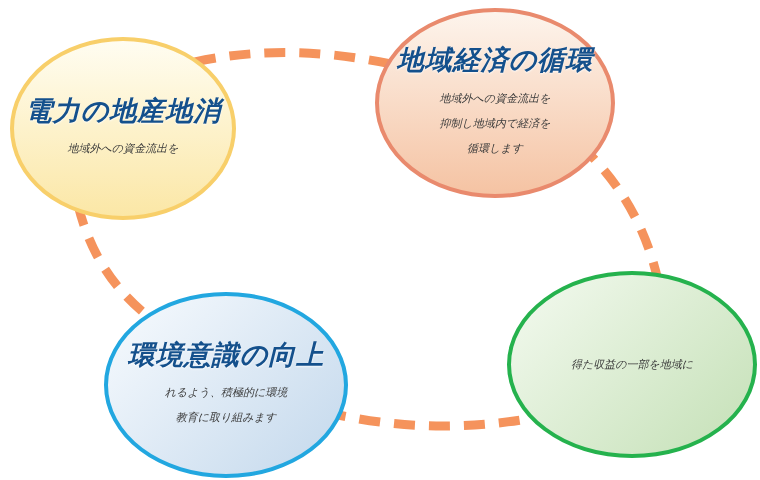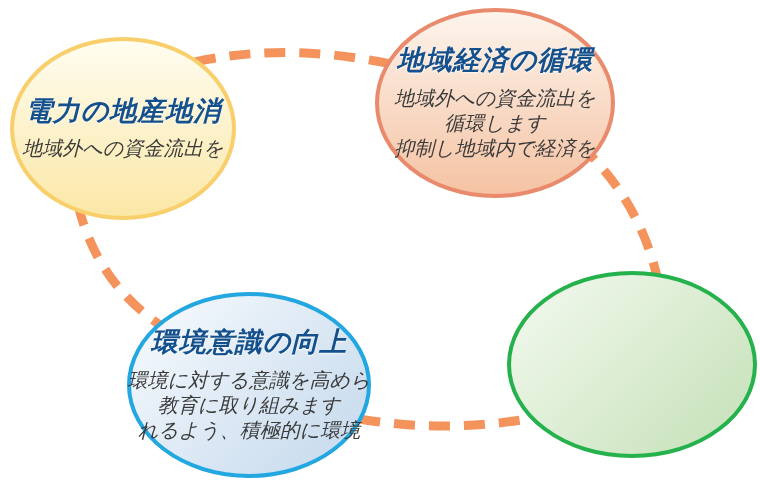--- a/index.html
+++ b/index.html
@@ -33,41 +33,41 @@
     left:10px;top:37px;width:226px;height:183px;
     border:4px solid var(--yellow_border,#F8CF6A);
     background:linear-gradient(180deg,var(--yellow_fill_top,#FFFDF1) 0%,var(--yellow_fill_bottom,#FBE7A6) 100%);
   }
   .bubble-orange{
     left:375px;top:8px;width:240px;height:190px;
     border:4px solid var(--orange_border,#E98A6D);
     background:linear-gradient(180deg,var(--orange_fill_top,#FDF4EC) 0%,var(--orange_fill_bottom,#F5C3A3) 100%);
   }
   .bubble-blue{
-    left:127px;top:292px;width:244px;height:186px;
+    left:104px;top:292px;width:244px;height:186px;
     border:4px solid var(--blue_border,#22A7E0);
     background:linear-gradient(135deg,var(--blue_fill_top,#F8FBFE) 0%,var(--blue_fill_bottom,#C3D8EC) 100%);
   }
   .bubble-green{
     left:507px;top:271px;width:250px;height:187px;
     border:4px solid var(--green_border,#25B24D);
     background:linear-gradient(135deg,var(--green_fill_top,#F4FAF0) 0%,var(--green_fill_bottom,#C4E0B6) 100%);
   }
   .bubble-title{
     font-size:27px;
     font-weight:bold;
     letter-spacing:1px;
     color:var(--title,#14508C);
     text-shadow:0 1px 2px rgba(255,255,255,.85);
     margin:0 0 9px 0;
     line-height:1.15;
     white-space:nowrap;
   }
   .bubble-line{
-    font-size:20px;
+    font-size:11px;
     line-height:25px;
     color:var(--body,#3B3B3B);
     white-space:nowrap;
   }
 </style>
 </head>
 <body>
 
 <div class="canvas">
 
@@ -79,27 +79,27 @@
   </svg>
 
   <div class="bubble bubble-yellow">
     <div class="bubble-title">電力の地産地消</div>
     <div class="bubble-line">地域外への資金流出を</div>
   </div>
 
   <div class="bubble bubble-orange">
     <div class="bubble-title">地域経済の循環</div>
     <div class="bubble-line">地域外への資金流出を</div>
+    <div class="bubble-line">抑制し地域内で経済を</div>
     <div class="bubble-line">循環します</div>
-    <div class="bubble-line">抑制し地域内で経済を</div>
   </div>
 
   <div class="bubble bubble-blue">
     <div class="bubble-title">環境意識の向上</div>
-    <div class="bubble-line">環境に対する意識を高めら</div>
+    <div class="bubble-line">れるよう、積極的に環境</div>
     <div class="bubble-line">教育に取り組みます</div>
-    <div class="bubble-line">れるよう、積極的に環境</div>
   </div>
 
   <div class="bubble bubble-green">
+    <div class="bubble-line">得た収益の一部を地域に</div>
   </div>
 
 </div>
 
 </body></html>

